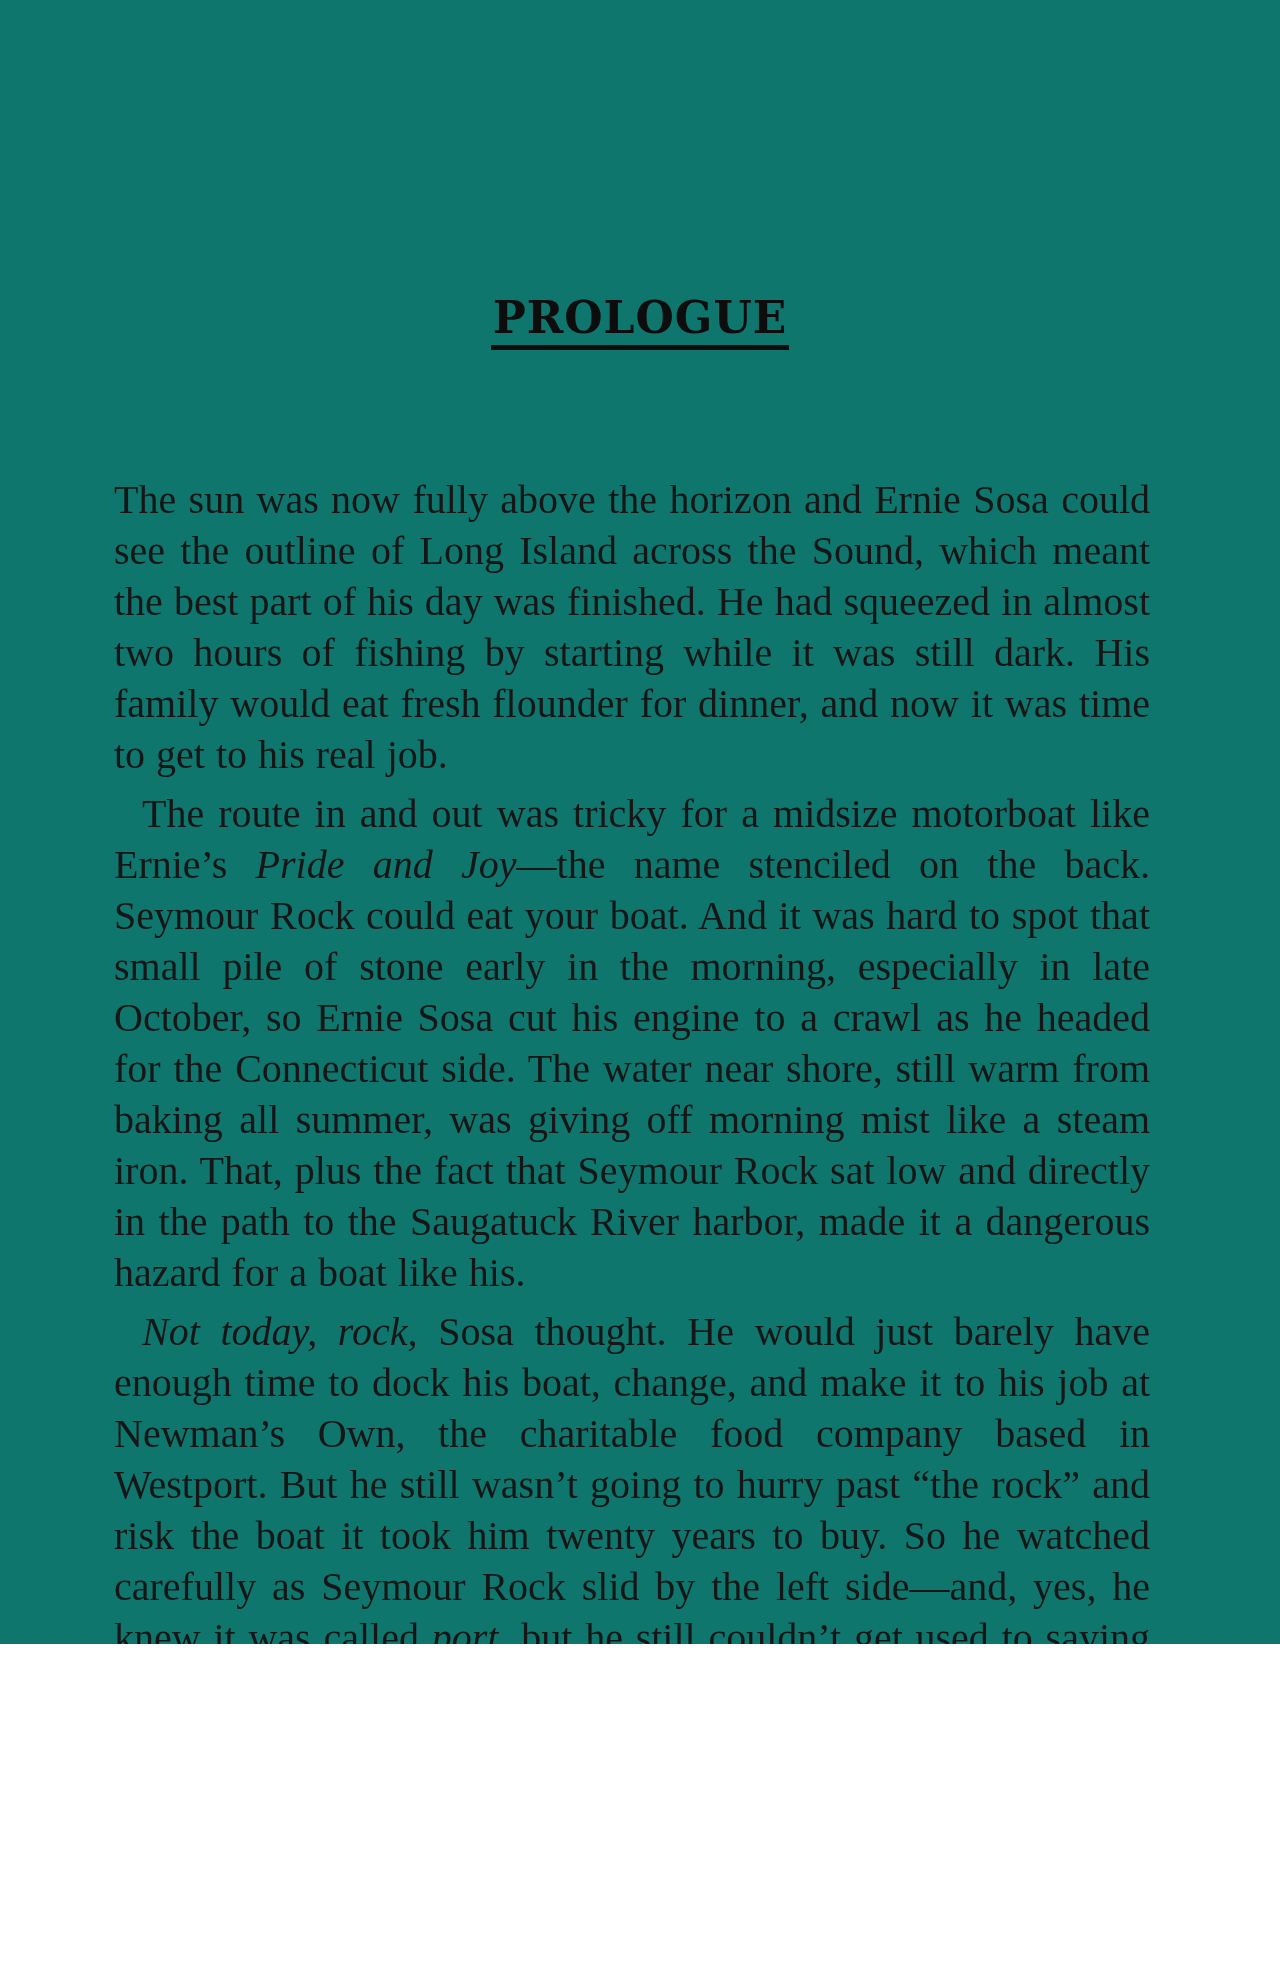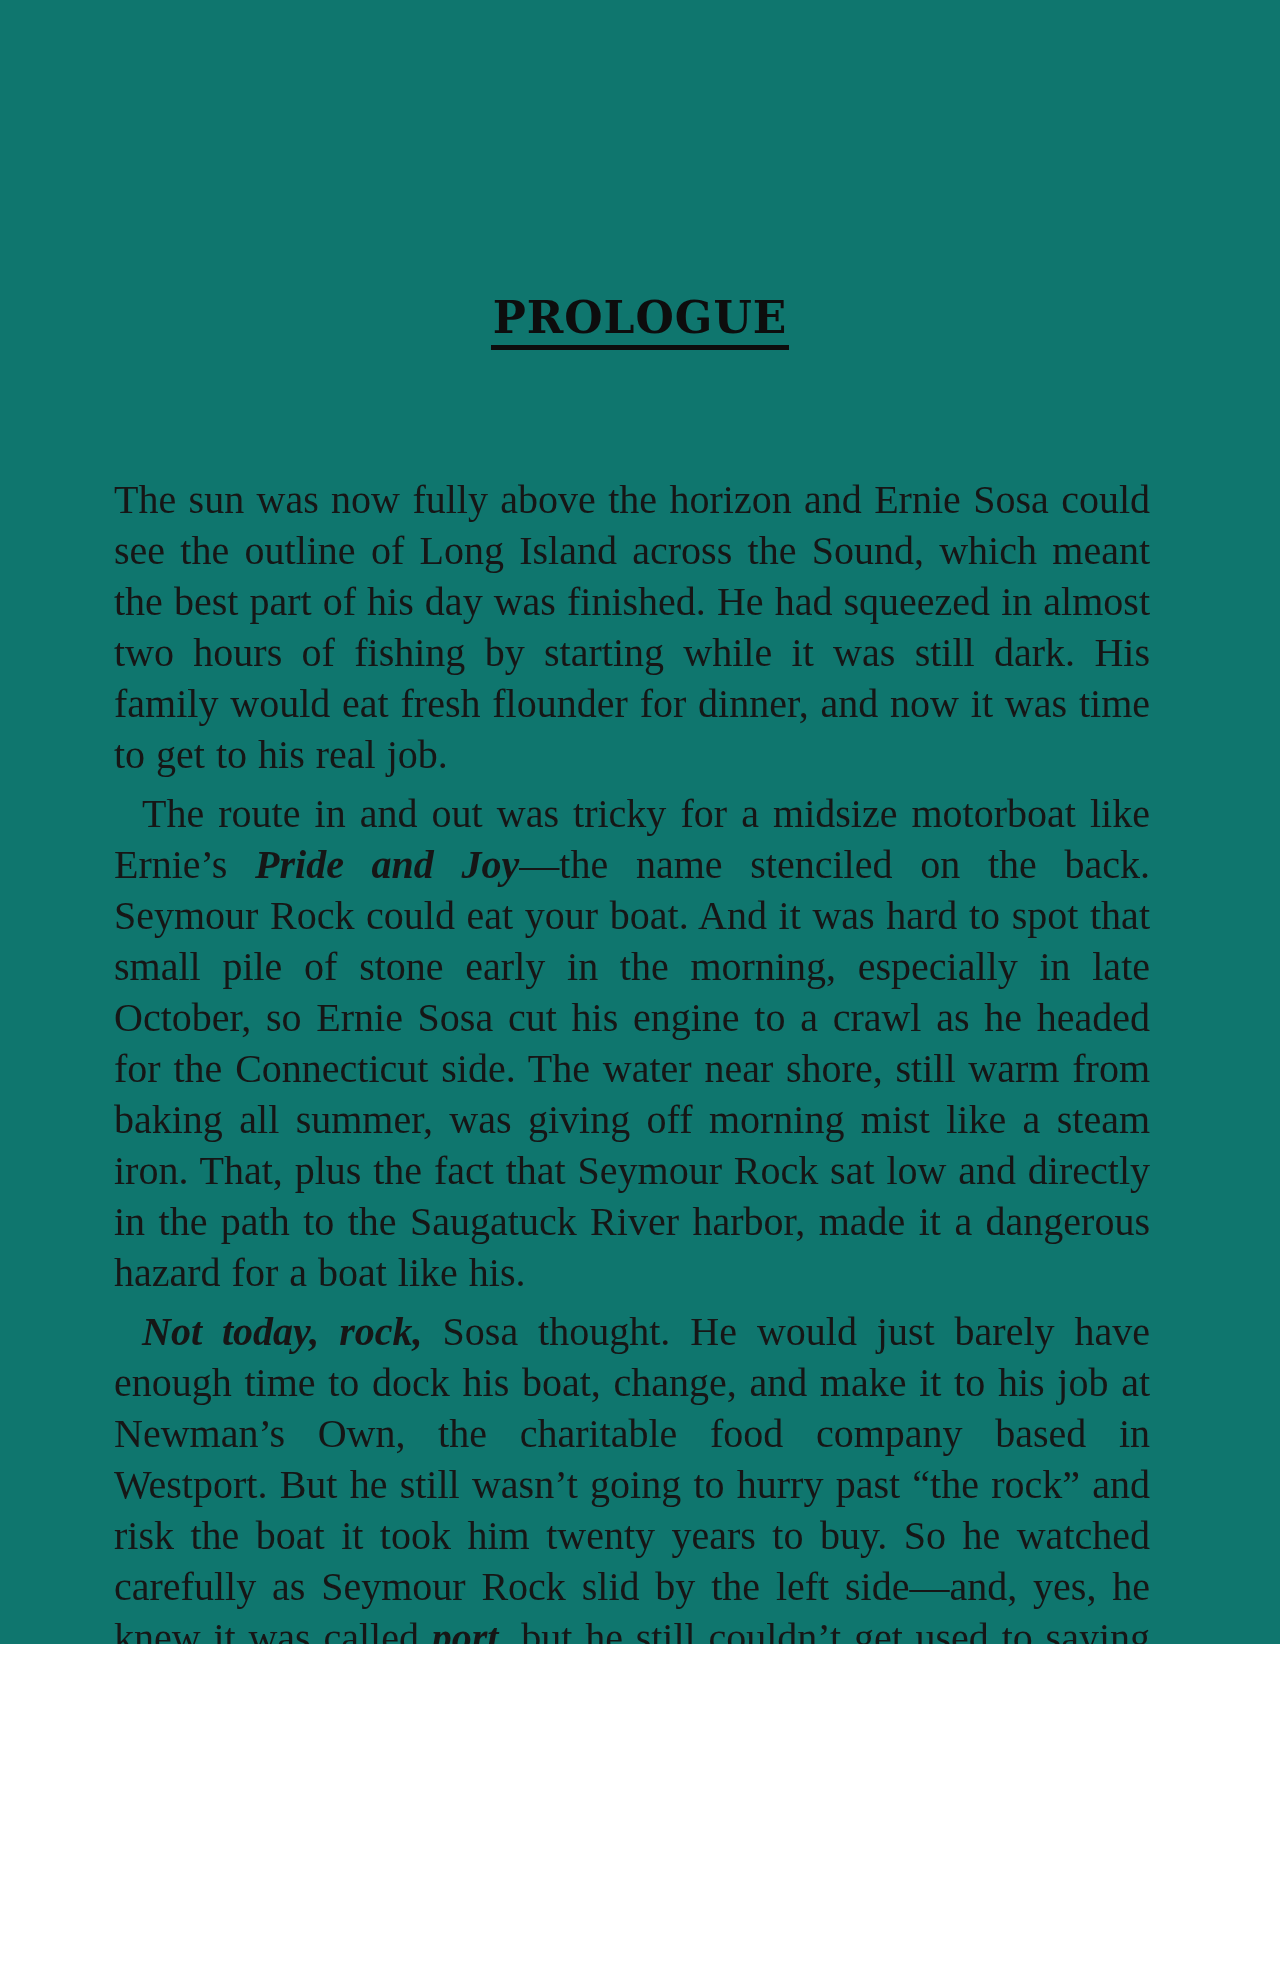--- a/index.html
+++ b/index.html
@@ -50,21 +50,20 @@
   }
   .text-block p {
     margin: 8px;
     padding: 0;
   }
   .text-block p.indent {
     text-indent: 28px;
   }
   .text-block em {
     font-style: italic;
-    font-weight: bold;
   }
   .copyright {
     position: absolute;
     top: 1924px;
     right: 13px;
     font-family: "Liberation Sans", sans-serif;
     font-size: 16px;
     color: #c7c7c7;
     letter-spacing: 0.5px;
     font-weight: bold;

